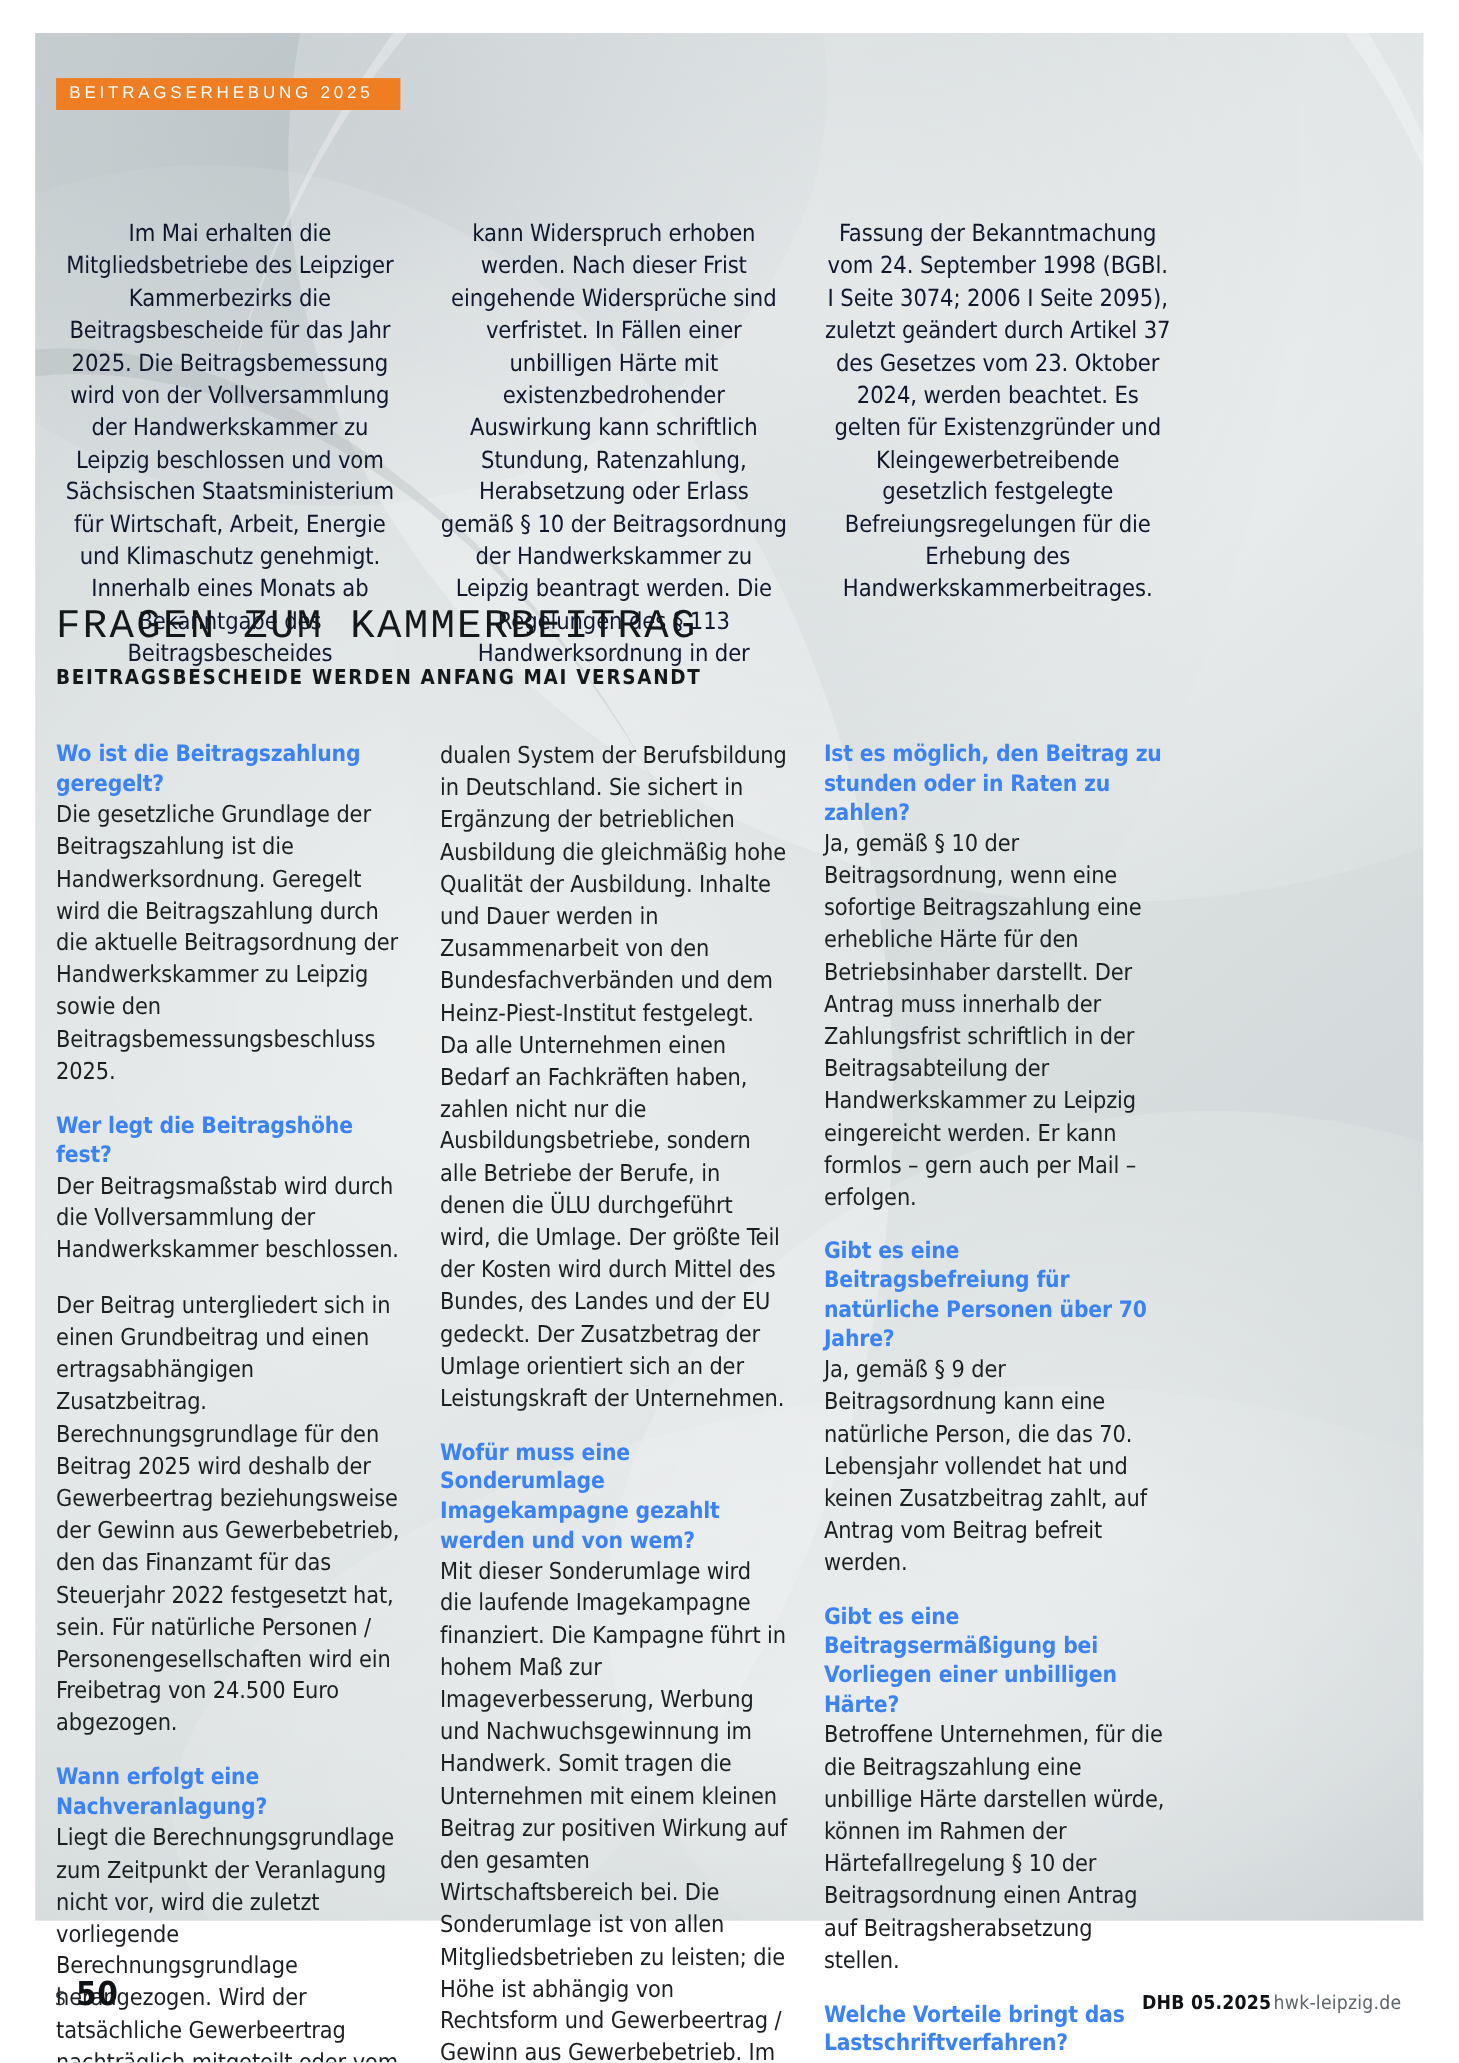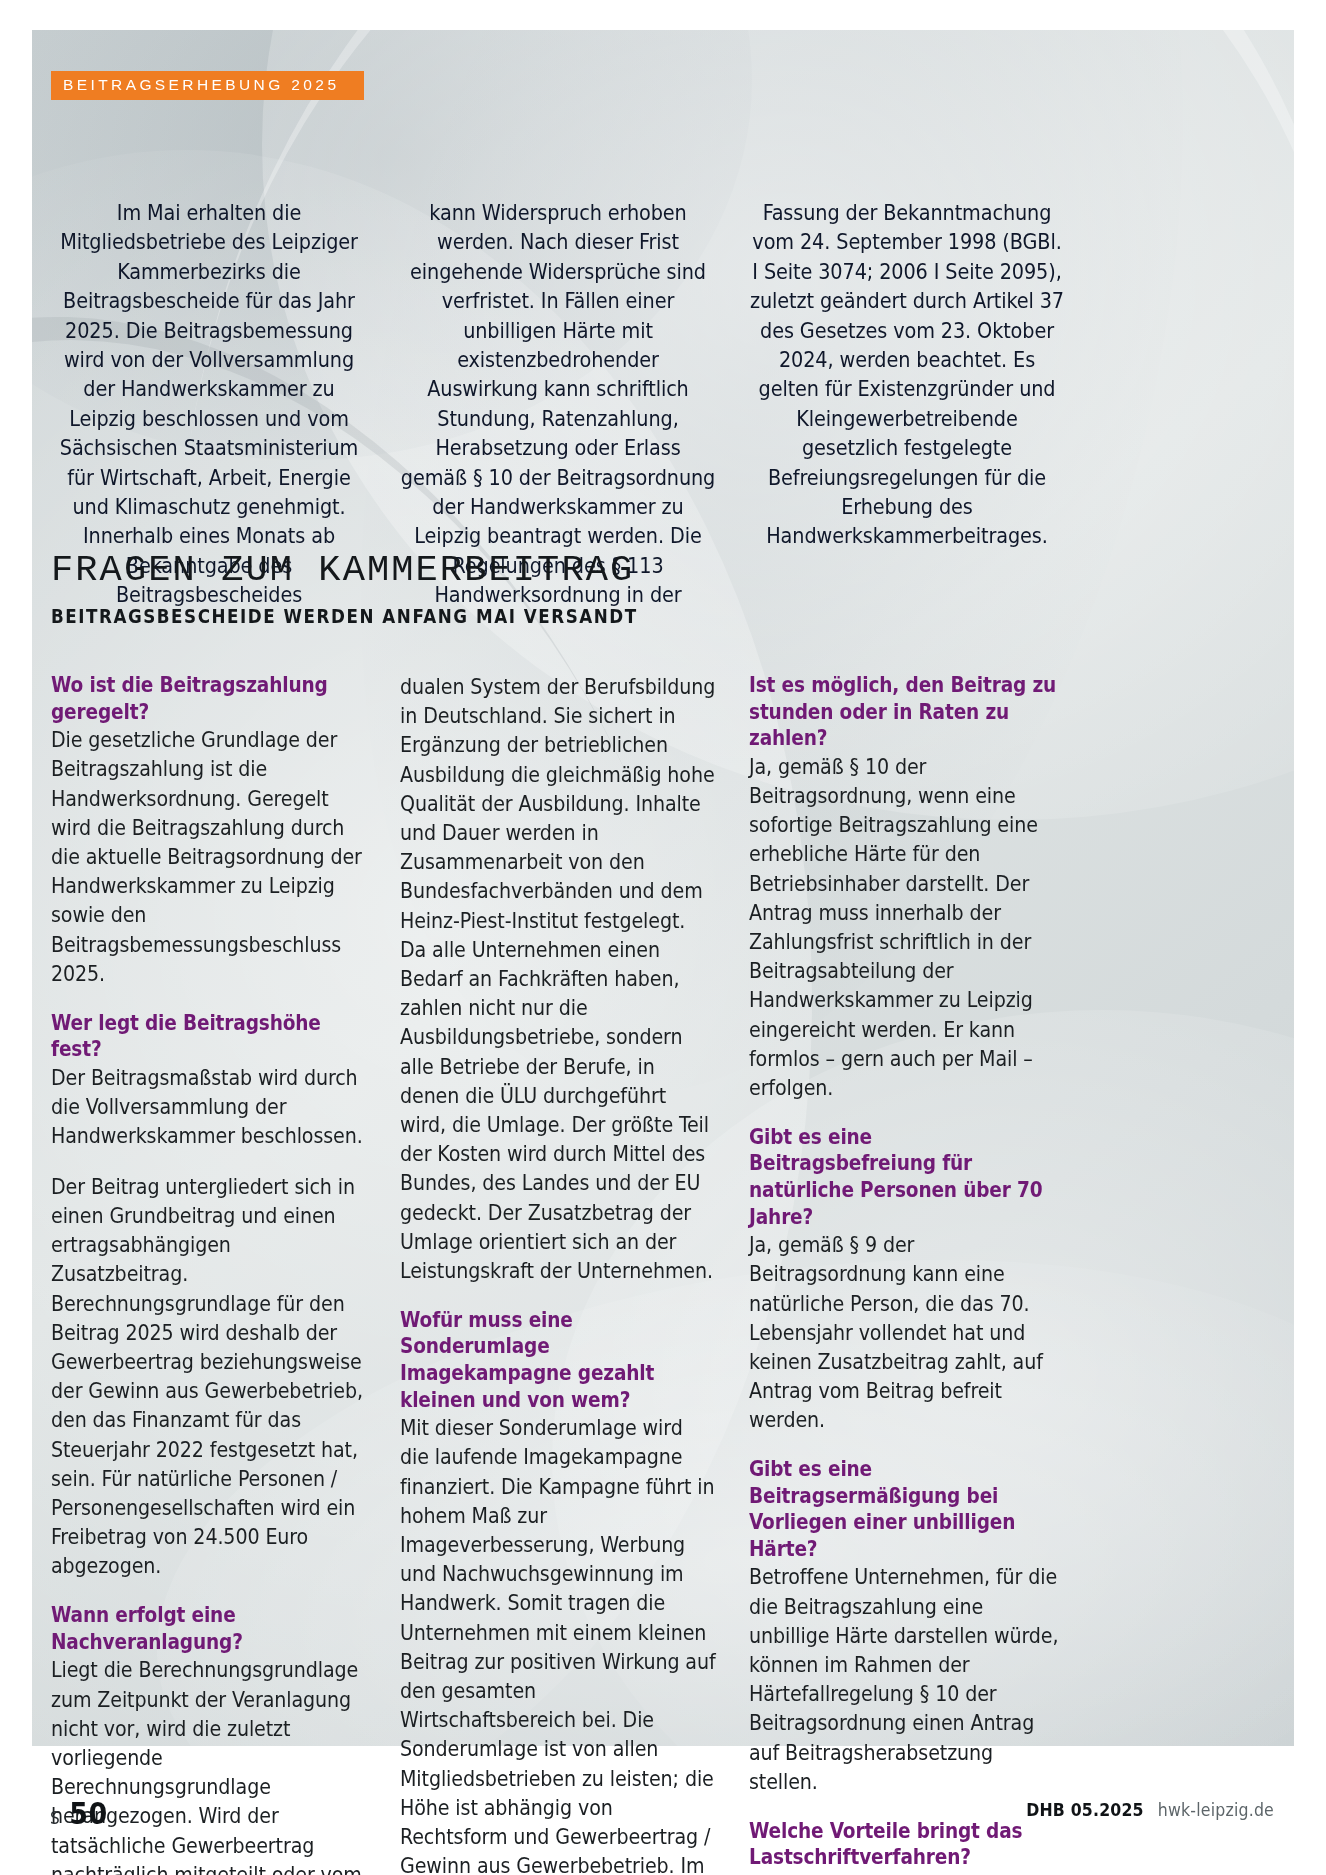--- a/index.html
+++ b/index.html
@@ -160,21 +160,21 @@
     align-items: flex-start;
   }
   .qa .col { width: 316px; }
   .qa .qblock { margin-bottom: 21.5px; }
   .qa .qblock:last-child { margin-bottom: 0; }
   .qa h3 {
     margin: 0 0 0 0;
     font-size: 20.6px;
     line-height: 26.6px;
     font-weight: 700;
-    color: #701a75;
+    color: #3b82f6;
     font-family: "DejaVu Sans Condensed", "Liberation Sans Narrow", "Liberation Sans", sans-serif;
     font-stretch: condensed;
     letter-spacing: -0.15px;
   }
   .qa p {
     margin: 0;
     font-size: 21.2px;
     line-height: 29.2px;
     color: #1b1f22;
     font-family: "DejaVu Sans Condensed", "Liberation Sans Narrow", "Liberation Sans", sans-serif;
@@ -202,24 +202,24 @@
   }
   .footer-left .num {
     font-size: 30px;
     font-weight: 700;
     color: #101316;
     letter-spacing: 0.5px;
   }
   .footer-right {
     position: absolute;
     right: 52px;
-    bottom: 55px;
+    bottom: 44px;
     display: flex;
     align-items: baseline;
-    gap: 14px;
+    gap: 2px;
     font-family: "DejaVu Sans Condensed", "Liberation Sans Narrow", "Liberation Sans", sans-serif;
     font-stretch: condensed;
   }
   .footer-right .issue {
     font-size: 17.5px;
     font-weight: 700;
     color: #101316;
     letter-spacing: 0.2px;
   }
   .footer-right .site {
@@ -282,21 +282,21 @@
         <p>Liegt die Berechnungsgrundlage zum Zeitpunkt der Veranlagung nicht vor, wird die zuletzt vorliegende Berechnungsgrundlage herangezogen. Wird der tatsächliche Gewerbeertrag nachträglich mitgeteilt oder vom Finanzamt berichtigt, so erfolgt automatisch eine Neuberechnung.</p>
       </div>
 
     </div>
 
     <div class="col">
       <div class="cont">
         <p>dualen System der Berufsbildung in Deutschland. Sie sichert in Ergänzung der betrieblichen Ausbildung die gleichmäßig hohe Qualität der Ausbildung. Inhalte und Dauer werden in Zusammenarbeit von den Bundesfachverbänden und dem Heinz-Piest-Institut festgelegt. Da alle Unternehmen einen Bedarf an Fachkräften haben, zahlen nicht nur die Ausbildungsbetriebe, sondern alle Betriebe der Berufe, in denen die ÜLU durchgeführt wird, die Umlage. Der größte Teil der Kosten wird durch Mittel des Bundes, des Landes und der EU gedeckt. Der Zusatzbetrag der Umlage orientiert sich an der Leistungskraft der Unternehmen.</p>
       </div>
       <div class="qblock">
-        <h3>Wofür muss eine Sonderumlage Imagekampagne gezahlt kleinen und von wem?</h3>
+        <h3>Wofür muss eine Sonderumlage Imagekampagne gezahlt werden und von wem?</h3>
         <p>Mit dieser Sonderumlage wird die laufende Imagekampagne finanziert. Die Kampagne führt in hohem Maß zur Imageverbesserung, Werbung und Nachwuchsgewinnung im Handwerk. Somit tragen die Unternehmen mit einem kleinen Beitrag zur positiven Wirkung auf den gesamten Wirtschaftsbereich bei. Die Sonderumlage ist von allen Mitgliedsbetrieben zu leisten; die Höhe ist abhängig von Rechtsform und Gewerbeertrag / Gewinn aus Gewerbebetrieb. Im Jahr 2025 erfolgt eine Anpassung der Umlage.</p>
       </div>
 
     </div>
 
     <div class="col">
       <div class="qblock">
         <h3>Ist es möglich, den Beitrag zu stunden oder in Raten zu zahlen?</h3>
         <p>Ja, gemäß § 10 der Beitragsordnung, wenn eine sofortige Beitragszahlung eine erhebliche Härte für den Betriebsinhaber darstellt. Der Antrag muss innerhalb der Zahlungsfrist schriftlich in der Beitragsabteilung der Handwerkskammer zu Leipzig eingereicht werden. Er kann formlos – gern auch per Mail – erfolgen.</p>
       </div>

